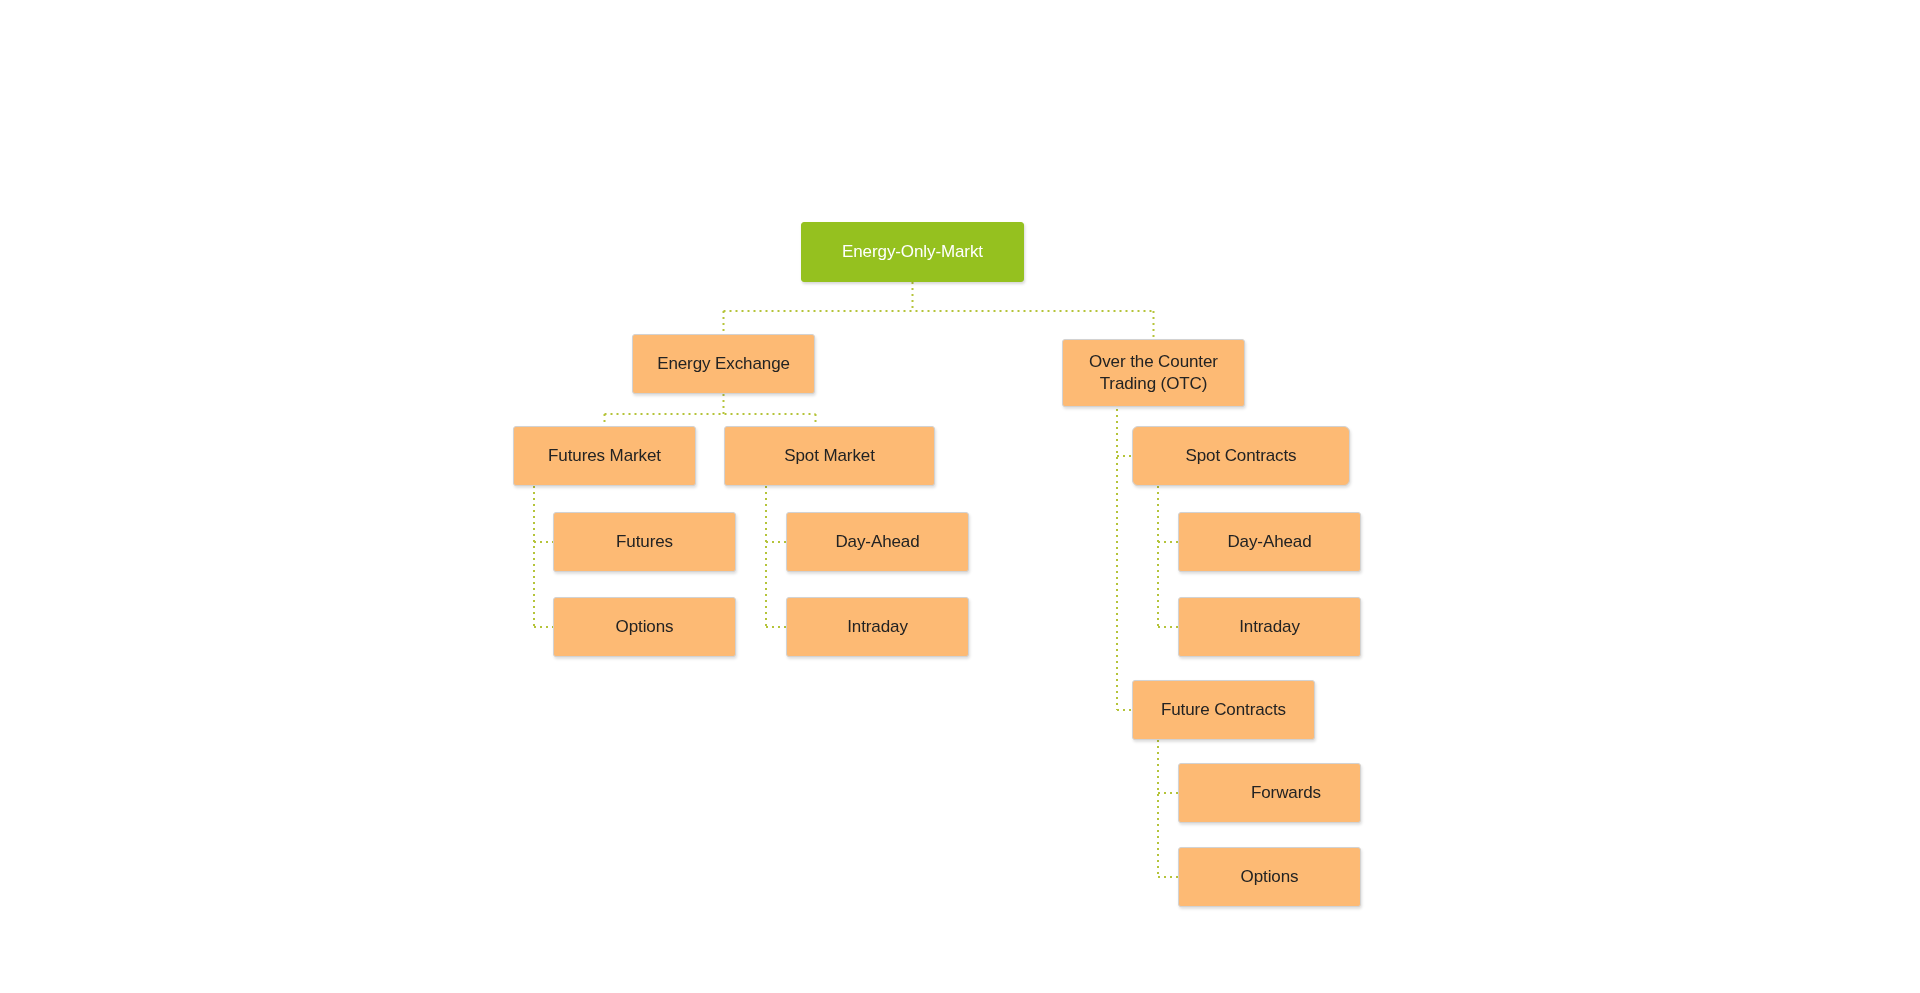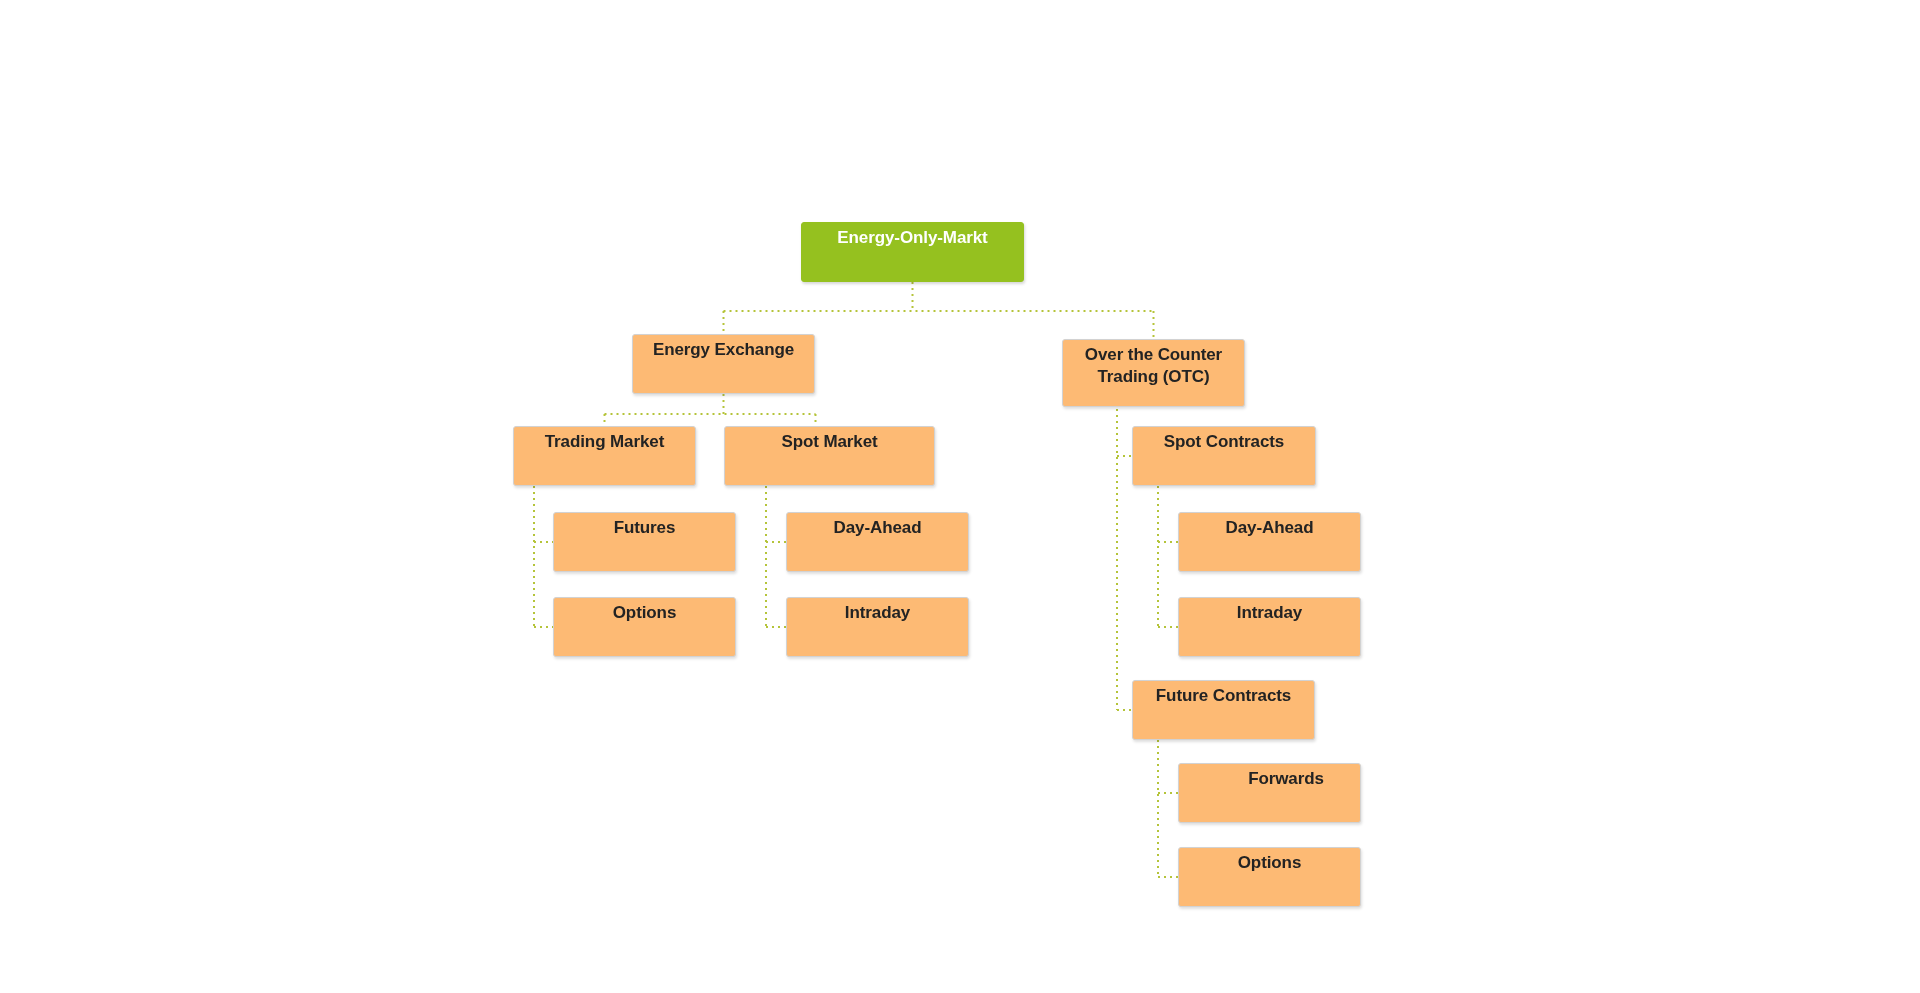--- a/index.html
+++ b/index.html
@@ -66,25 +66,26 @@
     width: 1920px;
     height: 993px;
     pointer-events: none;
   }
 
   
   .node {
     position: absolute;
     box-sizing: border-box;
     display: flex;
+    align-items: center;
     justify-content: center;
     text-align: center;
     border-radius: 3px;
     font-size: 17px;
-    font-weight: 700;
+    font-weight: 400;
     letter-spacing: -0.1px;
     line-height: 22px;
     padding: 4px 8px;
   }
   .node.plain {
     background: #fdba74;
     border: 1px solid #d2d2d2;
     color: #232323;
     box-shadow: 1px 2px 3px rgba(0,0,0,0.13);
   }
@@ -136,26 +137,26 @@
         <div class="node root" style="left: 801px; top: 222px; width: 223px; height: 60px;">
           <span class="label">Energy-Only-Markt</span>
         </div>
         <div class="node plain" style="left: 632px; top: 334px; width: 183px; height: 60px;">
           <span class="label">Energy Exchange</span>
         </div>
         <div class="node plain" style="left: 1062px; top: 339px; width: 183px; height: 68px;">
           <span class="label">Over the Counter Trading (OTC)</span>
         </div>
         <div class="node plain" style="left: 513px; top: 426px; width: 183px; height: 60px;">
-          <span class="label">Trading Market</span>
+          <span class="label">Futures Market</span>
         </div>
         <div class="node plain" style="left: 724px; top: 426px; width: 211px; height: 60px;">
           <span class="label">Spot Market</span>
         </div>
-        <div class="node plain" style="left: 1132px; top: 426px; width: 184px; height: 60px;">
+        <div class="node plain" style="left: 1132px; top: 426px; width: 218px; height: 60px; border-radius: 6px;">
           <span class="label">Spot Contracts</span>
         </div>
         <div class="node plain" style="left: 553px; top: 512px; width: 183px; height: 60px;">
           <span class="label">Futures</span>
         </div>
         <div class="node plain" style="left: 553px; top: 597px; width: 183px; height: 60px;">
           <span class="label">Options</span>
         </div>
         <div class="node plain" style="left: 786px; top: 512px; width: 183px; height: 60px;">
           <span class="label">Day-Ahead</span>

